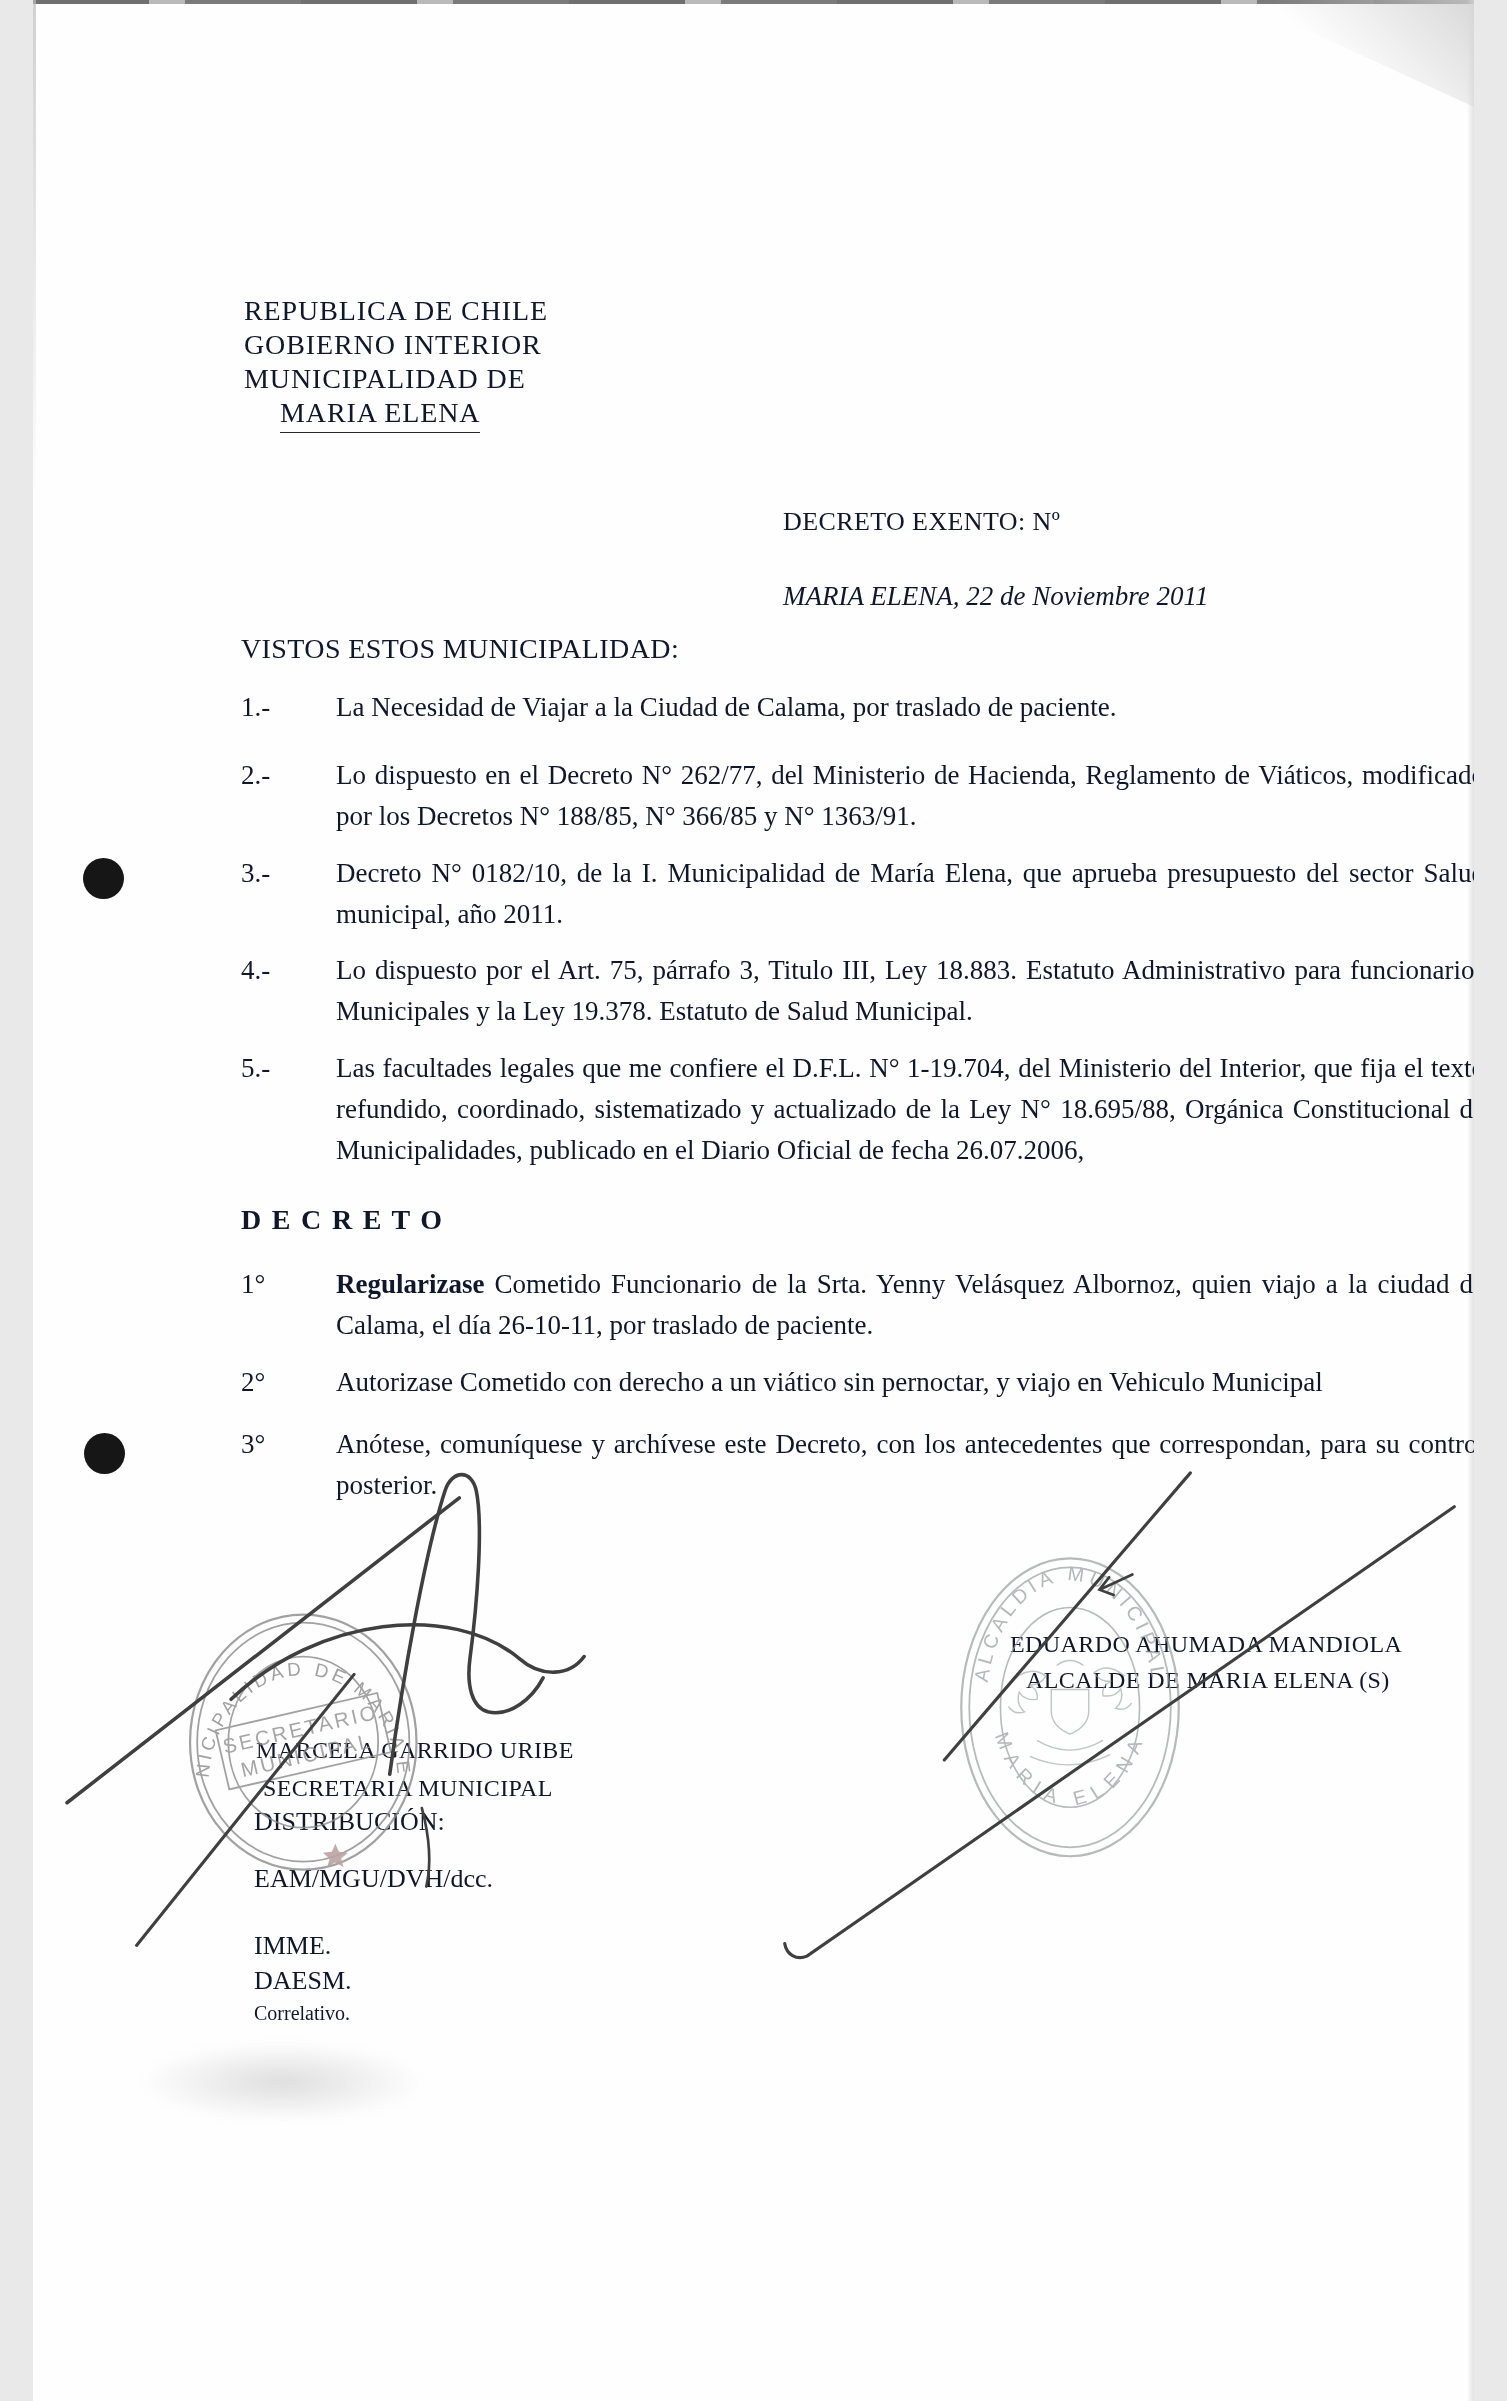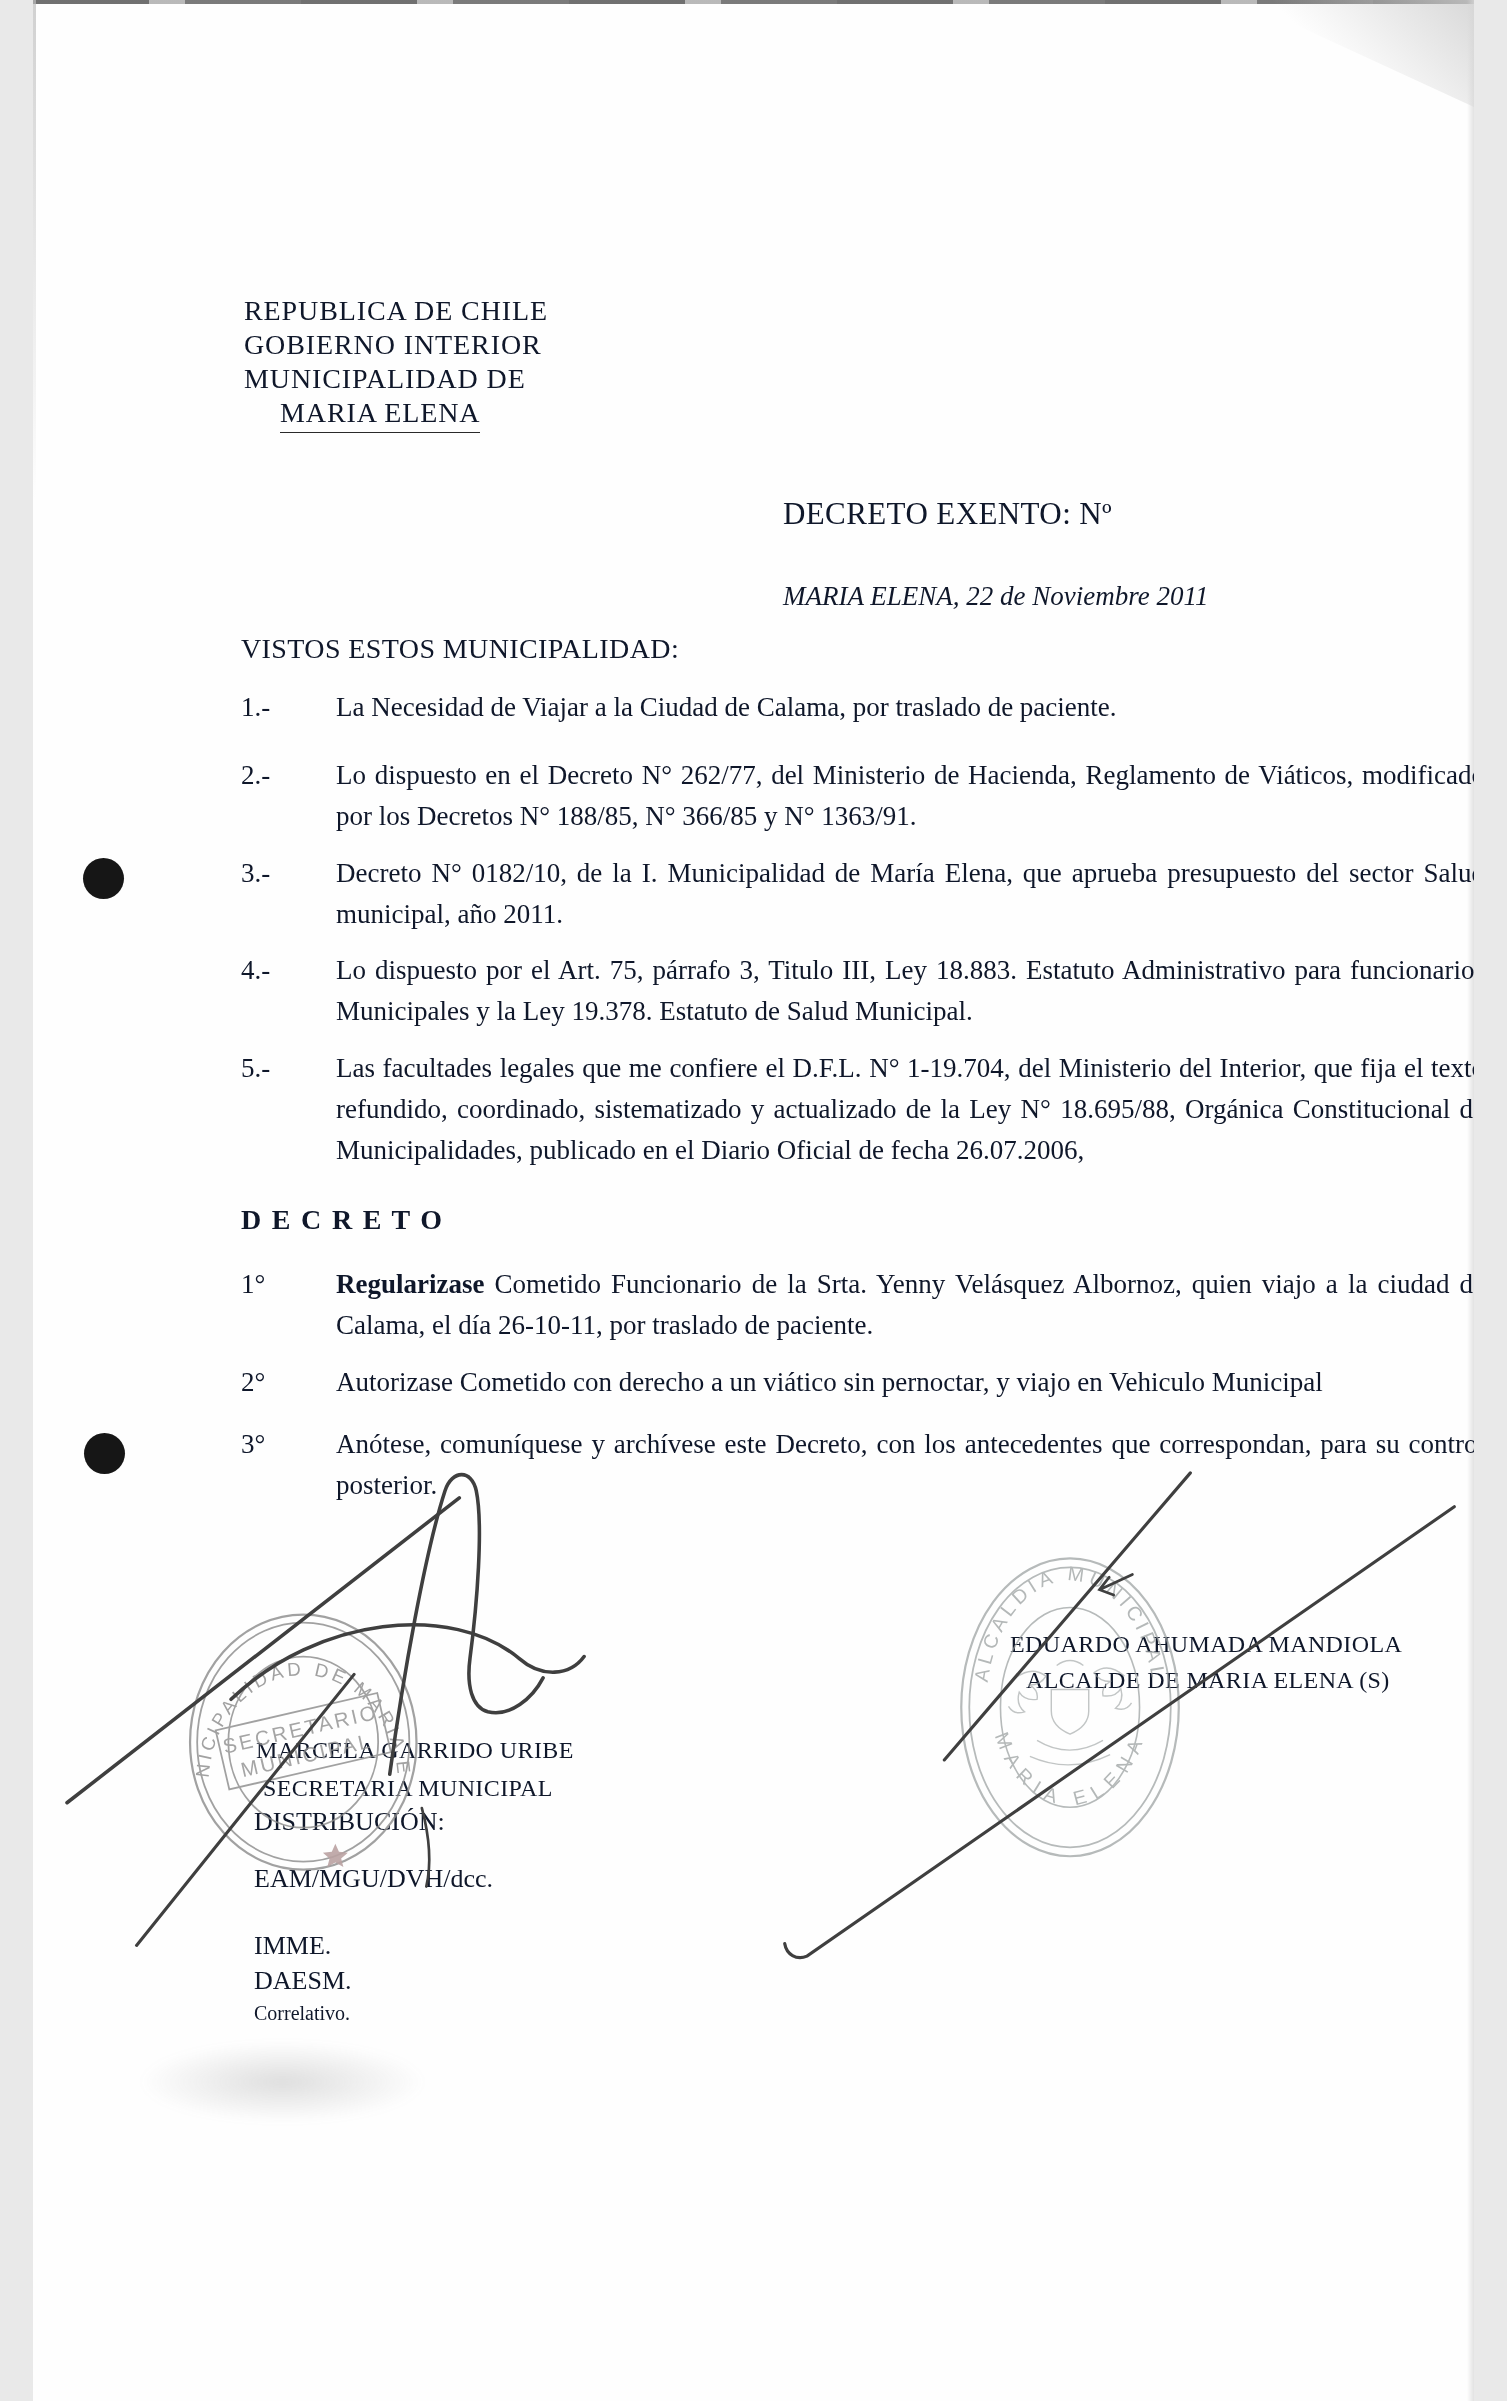--- a/index.html
+++ b/index.html
@@ -28,21 +28,21 @@
     filter:blur(4.5px); }
   .dot { width:41px; height:41px; border-radius:50%; background:#161616; }
   .dot1 { left:50px; top:858px; }
   .dot2 { left:51px; top:1433px; }
 
   
   .letterhead { left:211px; top:294px; font-size:28px; line-height:34px; letter-spacing:0.9px; }
   .letterhead .muni { margin-left:36px; display:inline-block; border-bottom:1.8px solid #2a2a2a; padding-bottom:1.8px; }
 
   
-  .decree-label { left:750px; top:496px; font-size:31px; letter-spacing:0.4px; }
+  .decree-label { left:750px; top:507px; font-size:26px; letter-spacing:0.4px; }
   .decree-number { left:1076px; top:451px; font-size:93px; letter-spacing:4.5px; line-height:1; }
   .decree-date { left:750px; top:581px; font-size:27px;font-style:italic; }
 
   
   .vistos-heading { left:208px; top:633px; font-size:28px; letter-spacing:0.4px; }
   .row { left:208px; width:1244px; display:flex; font-size:27px; line-height:41px; }
   .row .num { width:95px; flex:0 0 95px; }
   .row .itext { flex:1; text-align:justify; }
   .v1 { top:687px; } .v2 { top:755px; } .v3 { top:853px; }
   .v4 { top:950px; } .v5 { top:1048px; }

